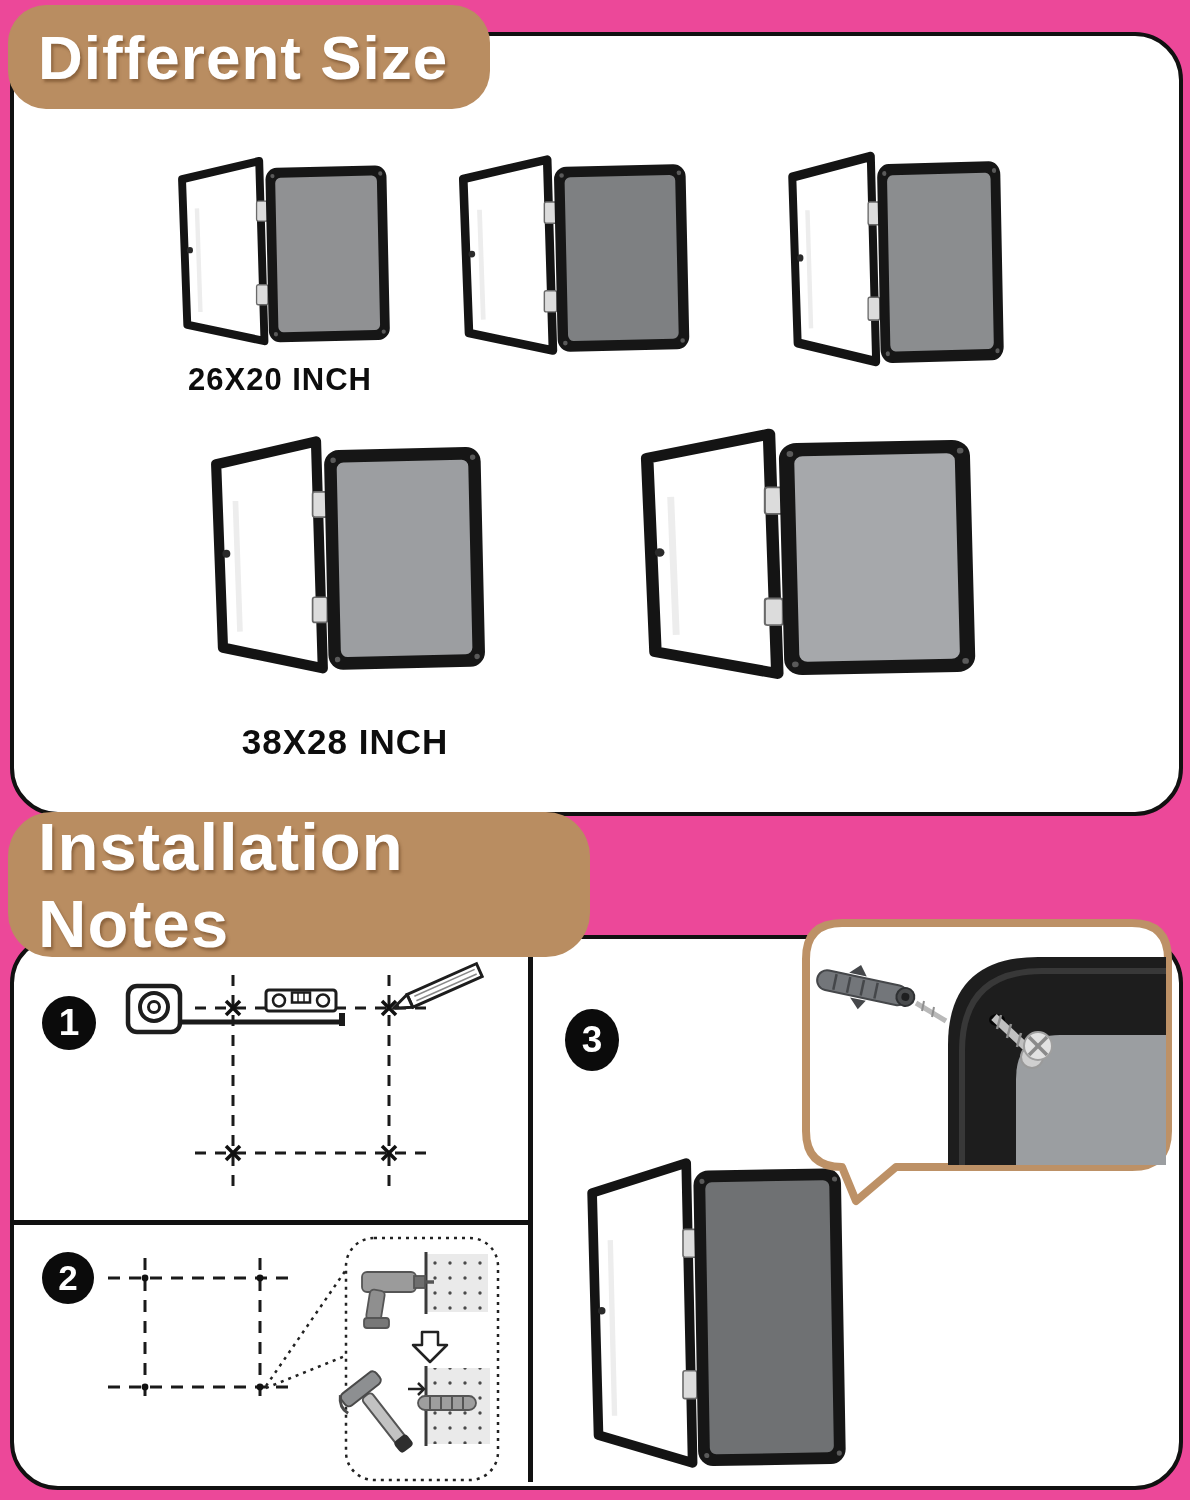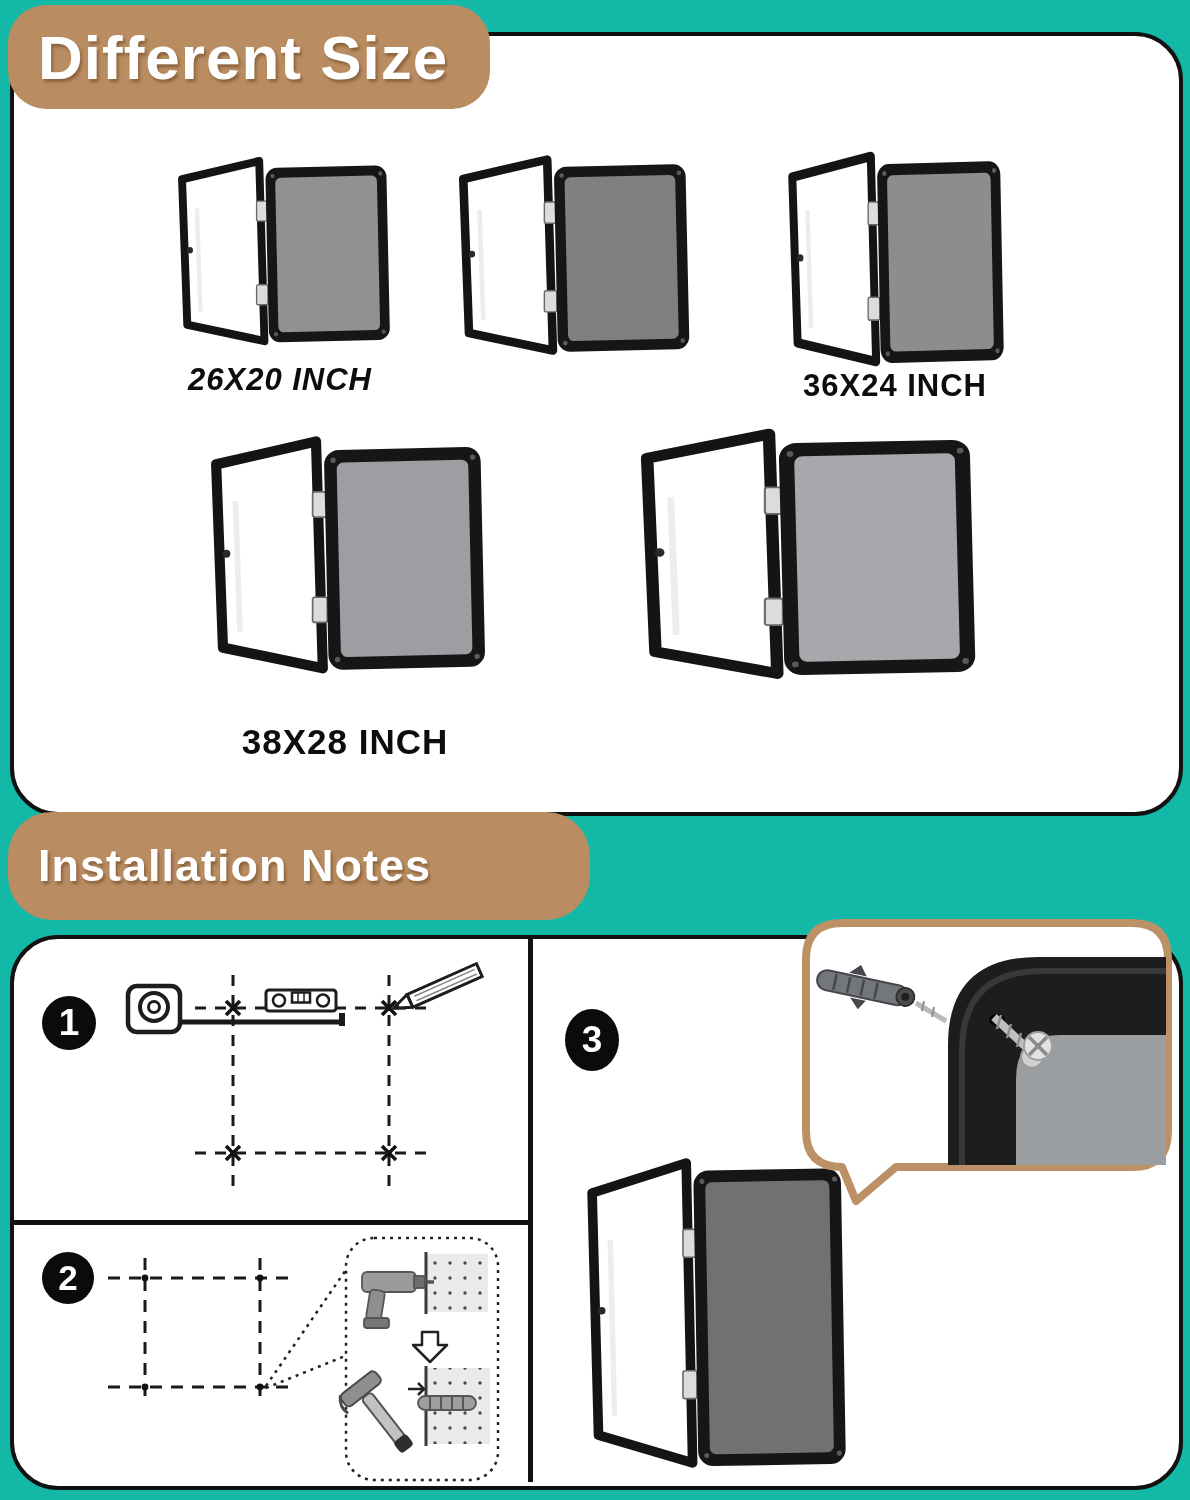--- a/index.html
+++ b/index.html
@@ -1,23 +1,23 @@
 <!DOCTYPE html>
 <html><head>
 <meta charset="utf-8">
 <style>
   html,body{margin:0;padding:0;background:#fff;}
-  .canvas{position:relative;width:1190px;height:1500px;background:#14b8a6;
+  .canvas{position:relative;width:1190px;height:1500px;background:#ec4899;
           font-family:"Liberation Sans",sans-serif;overflow:hidden;}
   .section{position:absolute;border:4px solid #111;border-radius:48px;background:#fff;}
   .badge{position:absolute;background:#b98d61;color:#fff;font-weight:bold;
          display:flex;align-items:center;padding-left:30px;z-index:6;
          text-shadow:2px 3px 3px rgba(104,66,32,.55);letter-spacing:1px;}
   .badge.b1{left:8px;top:5px;width:452px;height:104px;border-radius:38px;font-size:62px;}
-  .badge.b2{left:8px;top:812px;width:552px;height:108px;border-radius:44px;font-size:45px;}
+  .badge.b2{left:8px;top:812px;width:552px;height:145px;border-radius:44px;font-size:67px;}
   .size-label{position:absolute;text-align:center;font-weight:bold;color:#0d0d0d;letter-spacing:1px;}
   .row1{font-size:31px;}
   .row2{font-size:35px;}
   .board{position:absolute;}
   .divider{position:absolute;background:#111;}
   .step-circle{position:absolute;background:#0b0b0b;color:#fff;border-radius:50%;
                display:flex;align-items:center;justify-content:center;
                font-weight:bold;font-size:37px;z-index:3;}
   .panel-svg{position:absolute;z-index:2;}
   .bubble-svg{position:absolute;z-index:4;}
@@ -41,21 +41,21 @@
     <rect x="101" y="146" width="13" height="22" rx="2" fill="#dcdcdc" stroke="#6a6a6a" stroke-width="1.5"></rect>
     <g transform="rotate(-1.3 185 110)">
       <rect x="113" y="16" width="138" height="192" rx="13" fill="#161616"></rect>
       <rect x="124" y="27" width="116" height="170" rx="6" fill="#909193"></rect>
       <circle cx="121" cy="25" r="2.4" fill="#5a5a5a"></circle>
         <circle cx="244" cy="25" r="2.4" fill="#5a5a5a"></circle>
       <circle cx="121" cy="199" r="2.4" fill="#5a5a5a"></circle>
         <circle cx="244" cy="199" r="2.4" fill="#5a5a5a"></circle>
     </g>
   </svg>
-  <div class="size-label row1" style="left:150px;top:362px;width:260px;font-style:italic;">26X20 INCH</div>
+  <div class="size-label row1" style="left:150px;top:362px;width:260px;">26X20 INCH</div>
 
   <svg class="board" style="left:448px;top:150px;width:248px;height:212px" viewBox="0 0 260 220" preserveAspectRatio="none">
     <g>
       <polygon points="16,30 104,10 110,208 22,190" fill="#ffffff" stroke="#141414" stroke-width="9" stroke-linejoin="round"></polygon>
       <line x1="33" y1="62" x2="37" y2="176" stroke="#ededed" stroke-width="5"></line>
       <circle cx="25" cy="108" r="3.5" fill="#2a2a2a"></circle>
     </g>
     <rect x="101" y="54" width="13" height="22" rx="2" fill="#dcdcdc" stroke="#6a6a6a" stroke-width="1.5"></rect>
     <rect x="101" y="146" width="13" height="22" rx="2" fill="#dcdcdc" stroke="#6a6a6a" stroke-width="1.5"></rect>
     <g transform="rotate(-1.3 185 110)">
@@ -78,21 +78,20 @@
     <rect x="101" y="146" width="13" height="22" rx="2" fill="#dcdcdc" stroke="#6a6a6a" stroke-width="1.5"></rect>
     <g transform="rotate(-1.3 185 110)">
       <rect x="113" y="16" width="138" height="192" rx="13" fill="#161616"></rect>
       <rect x="124" y="27" width="116" height="170" rx="6" fill="#8b8d8f"></rect>
       <circle cx="121" cy="25" r="2.4" fill="#5a5a5a"></circle>
         <circle cx="244" cy="25" r="2.4" fill="#5a5a5a"></circle>
       <circle cx="121" cy="199" r="2.4" fill="#5a5a5a"></circle>
         <circle cx="244" cy="199" r="2.4" fill="#5a5a5a"></circle>
     </g>
   </svg>
-  <div class="size-label row1" style="left:770px;top:368px;width:250px;">36X24 INCH</div>
 
   <svg class="board" style="left:198px;top:430px;width:295px;height:252px" viewBox="0 0 260 220" preserveAspectRatio="none">
     <g>
       <polygon points="16,30 104,10 110,208 22,190" fill="#ffffff" stroke="#141414" stroke-width="9" stroke-linejoin="round"></polygon>
       <line x1="33" y1="62" x2="37" y2="176" stroke="#ededed" stroke-width="5"></line>
       <circle cx="25" cy="108" r="3.5" fill="#2a2a2a"></circle>
     </g>
     <rect x="101" y="54" width="13" height="22" rx="2" fill="#dcdcdc" stroke="#6a6a6a" stroke-width="1.5"></rect>
     <rect x="101" y="146" width="13" height="22" rx="2" fill="#dcdcdc" stroke="#6a6a6a" stroke-width="1.5"></rect>
     <g transform="rotate(-1.3 185 110)">

